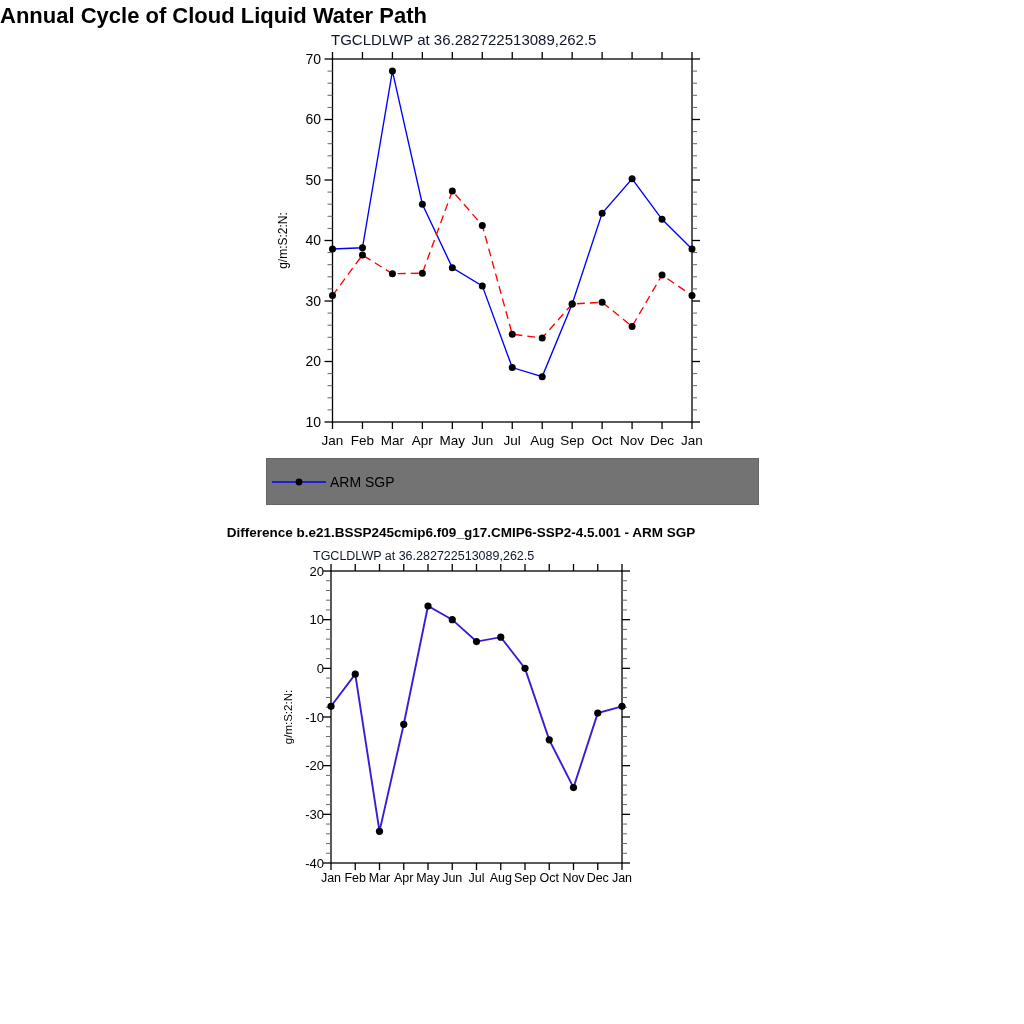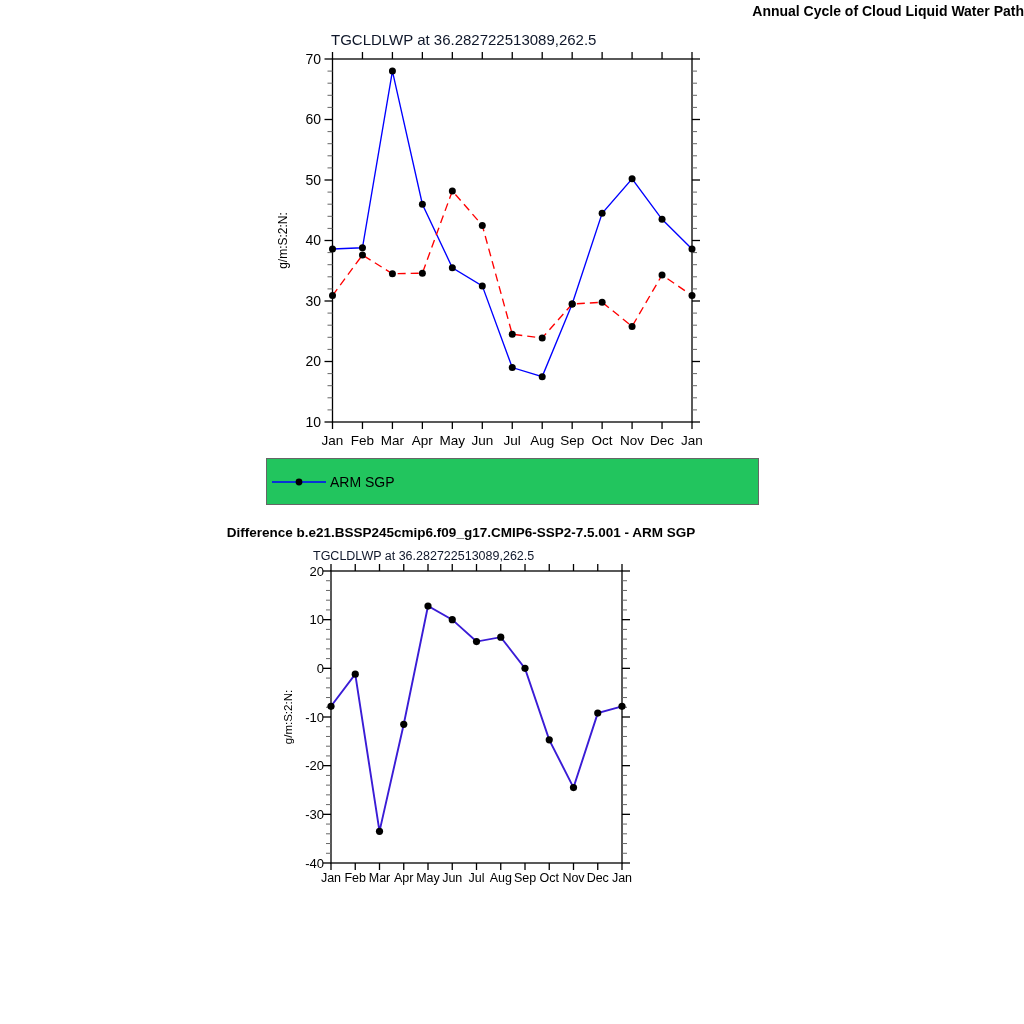--- a/index.html
+++ b/index.html
@@ -1,26 +1,26 @@
 <!DOCTYPE html>
 <html><head>
 <meta charset="utf-8">
 <style>
   html,body{margin:0;padding:0;background:#ffffff;}
   body{width:1024px;height:1024px;font-family:"Liberation Sans", sans-serif;color:#000;}
   .page{position:relative;width:1024px;height:1024px;overflow:hidden;background:#fff;}
   #plots{position:absolute;left:0;top:0;}
   .chart-title{position:absolute;font-weight:bold;white-space:nowrap;}
-  .title-top{top:3px;left:0;width:1024px;text-align:right;font-size:14px;}
+  .title-top{top:3px;left:0;width:1024px;text-align:left;font-size:22px;}
   .subtitle{position:absolute;font-weight:normal;white-space:nowrap;color:#0f172a;}
   #sub1{top:31px;left:331px;font-size:15px;}
   .title-diff{top:525px;left:0;width:922px;text-align:center;font-size:13.5px;}
   #sub2{top:549px;left:313px;font-size:12.5px;}
   .legend{position:absolute;left:266px;top:458px;width:493px;height:47px;border:1px solid #666;
-          box-sizing:border-box;background:#22c55e;display:flex;flex-direction:column;
+          box-sizing:border-box;background:#737373;display:flex;flex-direction:column;
           justify-content:space-evenly;padding-left:3px;}
   .legend-row{display:flex;align-items:center;height:20px;}
   .legend-row svg{flex:0 0 auto;}
   .legend-label{font-size:14px;margin-left:2px;white-space:nowrap;}
 </style>
 </head>
 <body>
 
 <div class="page">
 
@@ -295,16 +295,16 @@
   <div class="legend">
     <div class="legend-row">
       <svg width="58" height="16">
         <line class="s-line" x1="2" y1="8" x2="56" y2="8" stroke="#0000ff" stroke-width="1.4"></line>
         <circle class="s-dot" cx="29" cy="8" r="3.4" fill="#000"></circle>
       </svg>
       <span class="legend-label">ARM SGP</span>
     </div>
   </div>
 
-  <div class="chart-title title-diff">Difference b.e21.BSSP245cmip6.f09_g17.CMIP6-SSP2-7.5.001 - ARM SGP</div>
+  <div class="chart-title title-diff">Difference b.e21.BSSP245cmip6.f09_g17.CMIP6-SSP2-4.5.001 - ARM SGP</div>
   <div class="subtitle" id="sub2">TGCLDLWP at 36.282722513089,262.5</div>
 
 </div>
 
 </body></html>

